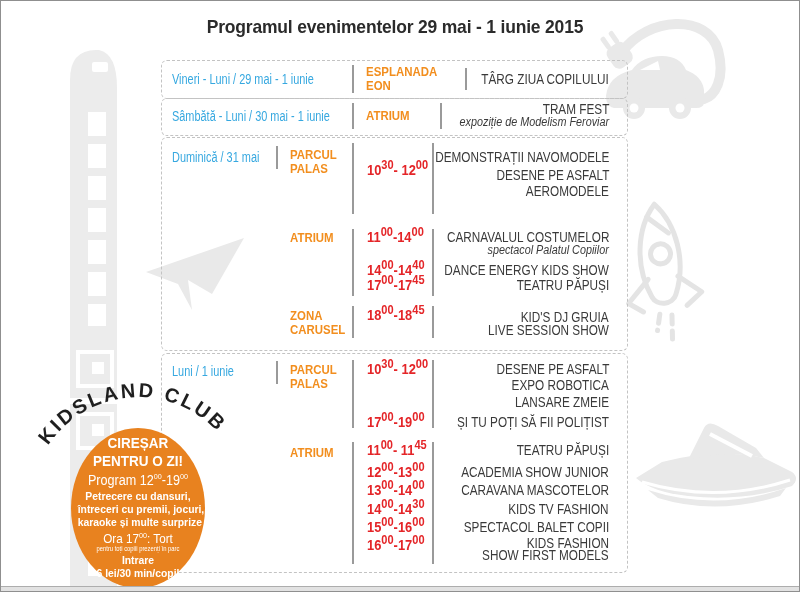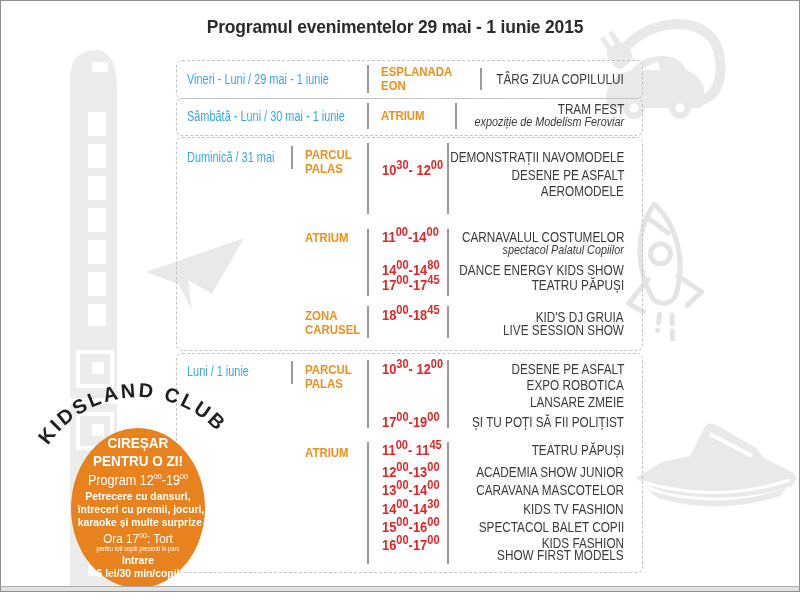--- a/index.html
+++ b/index.html
@@ -8,21 +8,21 @@
     font-family:"Liberation Sans","DejaVu Sans",sans-serif;color:#3a3a3a;
   }
   .frame{position:absolute;left:0;top:0;right:0;bottom:0;border:1px solid #8f8f8f;pointer-events:none;z-index:9;}
   .bottom-strip{position:absolute;left:1px;right:1px;top:586px;height:13px;background:#e2e2e2;border-top:1px solid #adadad;z-index:5;}
   #decor{position:absolute;left:0;top:0;z-index:0;}
   .title{
     position:absolute;left:0;top:16px;width:790px;text-align:center;
     font-size:19px;font-weight:bold;color:#2b2b2b;letter-spacing:-0.2px;
     transform:scaleX(.92);transform-origin:center top;z-index:2;
   }
-  .box{position:absolute;left:176px;width:465px;border:1px dashed #c3c3c3;border-radius:6px;z-index:2;}
+  .box{position:absolute;left:161px;width:465px;border:1px dashed #c3c3c3;border-radius:6px;z-index:2;}
   .vdiv{position:absolute;width:2px;background:#9a9a9a;}
   .date{position:absolute;color:#36a8e0;font-size:14px;line-height:15px;white-space:nowrap;
         transform:scaleX(.78);transform-origin:left top;}
   .loc{position:absolute;color:#f28e1e;font-weight:bold;font-size:13px;line-height:14px;white-space:nowrap;
        transform:scaleX(.88);transform-origin:left top;}
   .time{position:absolute;left:205px;color:#e42528;font-weight:bold;font-size:14px;line-height:13px;white-space:nowrap;
         transform:scaleX(.92);transform-origin:left top;}
   .time sup{font-size:12px;line-height:0;}
   .ev{position:absolute;right:18px;color:#3a3a3a;font-size:14px;line-height:13px;white-space:nowrap;text-align:right;
       transform:scaleX(.84);transform-origin:right top;}
@@ -145,21 +145,21 @@
     <div class="vdiv" style="left:190px;top:5px;height:71px;"></div>
     <div class="time" style="top:26px;">10<sup>30</sup>- 12<sup>00</sup></div>
     <div class="vdiv" style="left:270px;top:5px;height:71px;"></div>
     <div class="ev" style="top:13px;">DEMONSTRAȚII NAVOMODELE</div>
     <div class="ev" style="top:31px;">DESENE PE ASFALT</div>
     <div class="ev" style="top:47px;">AEROMODELE</div>
 
     <div class="loc" style="left:128px;top:93px;">ATRIUM</div>
     <div class="vdiv" style="left:190px;top:91px;height:67px;"></div>
     <div class="time" style="top:93px;">11<sup>00</sup>-14<sup>00</sup></div>
-    <div class="time" style="top:126px;">14<sup>00</sup>-14<sup>80</sup></div>
+    <div class="time" style="top:126px;">14<sup>00</sup>-14<sup>40</sup></div>
     <div class="time" style="top:141px;">17<sup>00</sup>-17<sup>45</sup></div>
     <div class="vdiv" style="left:270px;top:91px;height:67px;"></div>
     <div class="ev" style="top:93px;">CARNAVALUL COSTUMELOR</div>
     <div class="ev-note" style="top:106px;">spectacol Palatul Copiilor</div>
     <div class="ev" style="top:126px;">DANCE ENERGY KIDS SHOW</div>
     <div class="ev" style="top:141px;">TEATRU PĂPUȘI</div>
 
     <div class="loc" style="left:128px;top:171px;">
       <div>ZONA</div>
       <div>CARUSEL</div>

